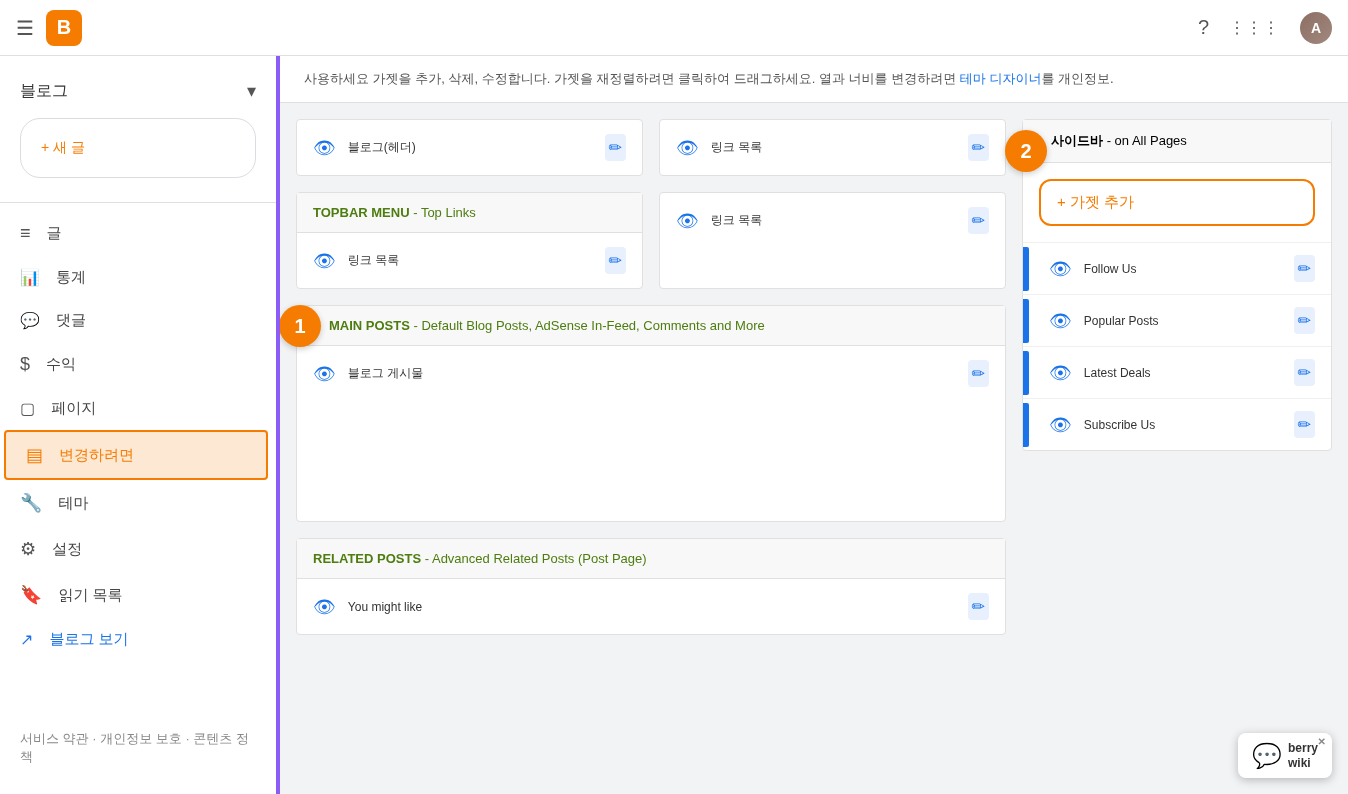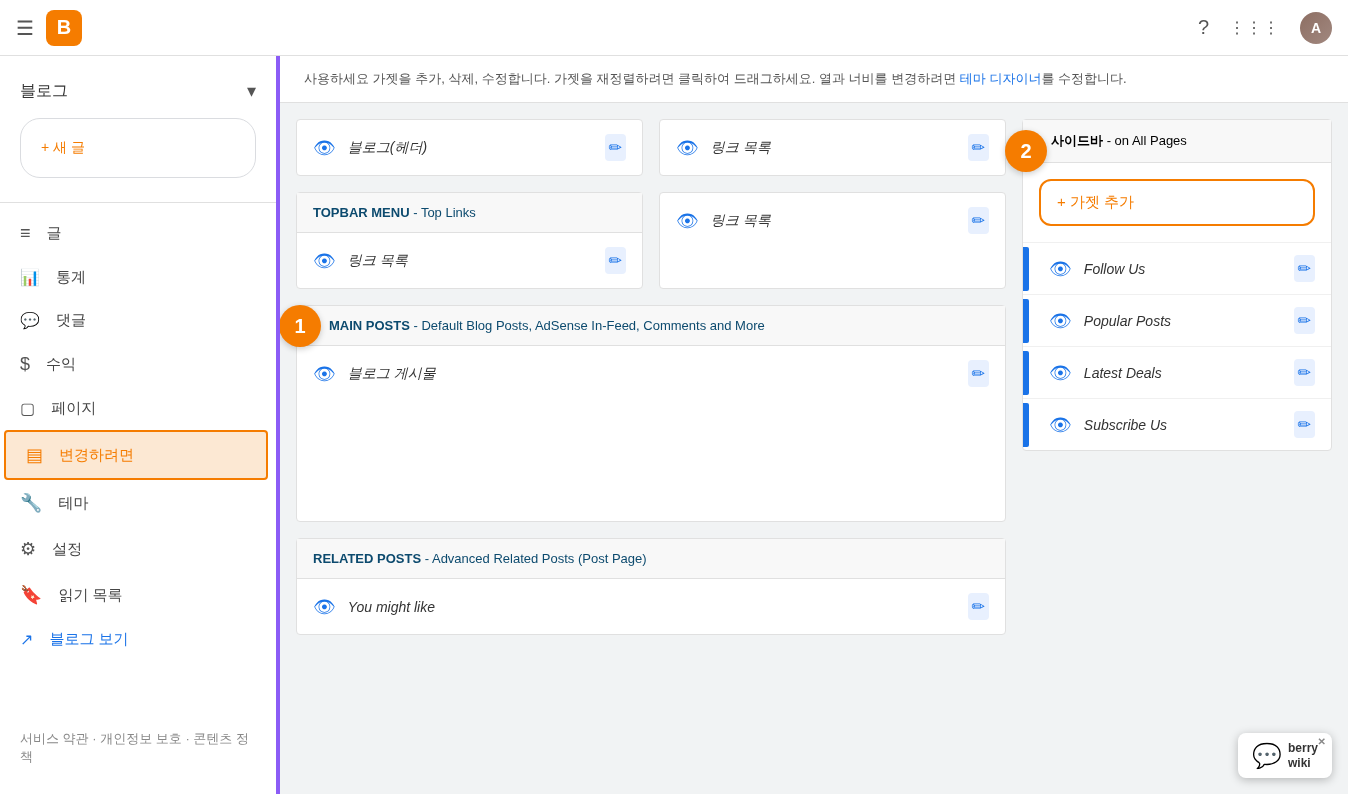--- a/index.html
+++ b/index.html
@@ -73,21 +73,21 @@
     .widget-item { display: flex; align-items: center; justify-content: space-between; padding: 14px 16px; }
     .widget-item-left { display: flex; align-items: center; gap: 12px; }
     .eye-icon { color: #1a73e8; font-size: 18px; cursor: pointer; }
     .edit-icon { color: #1a73e8; font-size: 16px; cursor: pointer; background: #e8f0fe; padding: 4px; border-radius: 4px; }
 
     
     .section-header {
       padding: 12px 16px; font-size: 13px; font-weight: 600;
       background: #f8f8f8; border-bottom: 1px solid #e0e0e0; color: #333;
     }
-    .section-header span { font-weight: 400; color: #0c4a6e; }
+    .section-header span { font-weight: 400; color: #4d7c0f; }
 
     
     .topbar-sections { display: flex; gap: 16px; }
     .topbar-section { flex: 1; background: #fff; border-radius: 4px; border: 1px solid #e0e0e0; }
 
     
     .main-posts-section { background: #fff; border-radius: 4px; border: 1px solid #e0e0e0; position: relative; }
 
     
     .related-posts-section { background: #fff; border-radius: 4px; border: 1px solid #e0e0e0; position: relative; }
@@ -115,21 +115,21 @@
     .sidebar-widget-item-left { display: flex; align-items: center; gap: 12px; }
 
     
     .num-badge {
       width: 42px; height: 42px; border-radius: 50%;
       background: #f57c00; color: white; font-size: 20px; font-weight: bold;
       display: flex; align-items: center; justify-content: center;
       position: absolute; z-index: 20;
     }
 
-    .widget-text { font-size: 14px; color: #333; font-style: italic; }
+    .widget-text { font-size: 12px; color: #333; }
 
     
     .watermark {
       position: fixed; bottom: 10px; right: 10px;
       background: #fff; border-radius: 8px; padding: 8px 12px;
       box-shadow: 0 2px 8px rgba(0,0,0,0.2); display: flex; align-items: center; gap: 8px;
       font-size: 13px; font-weight: bold; z-index: 200;
     }
   </style>
 </head>
@@ -213,21 +213,21 @@
 
     <div style="flex:1;"></div>
     <div class="sidebar-footer">
       <span>서비스 약관 · 개인정보 보호 · 콘텐츠 정책</span>
     </div>
   </div>
 
   <div class="main">
 
     <div class="info-bar">
-      <span>사용하세요 가젯을 추가, 삭제, 수정합니다. 가젯을 재정렬하려면 클릭하여 드래그하세요. 열과 너비를 변경하려면 </span><a href="#">테마 디자이너</a><span>를 수정합니다.</span>
+      <span>사용하세요 가젯을 추가, 삭제, 수정합니다. 가젯을 재정렬하려면 클릭하여 드래그하세요. 열과 너비를 변경하려면 </span><a href="#">테마 디자이너</a><span>를 개인정보.</span>
     </div>
 
     <div class="content-area">
 
       <div class="left-col">
 
         <div class="top-widgets">
 
           <div class="top-widget">
             <div class="widget-item">

